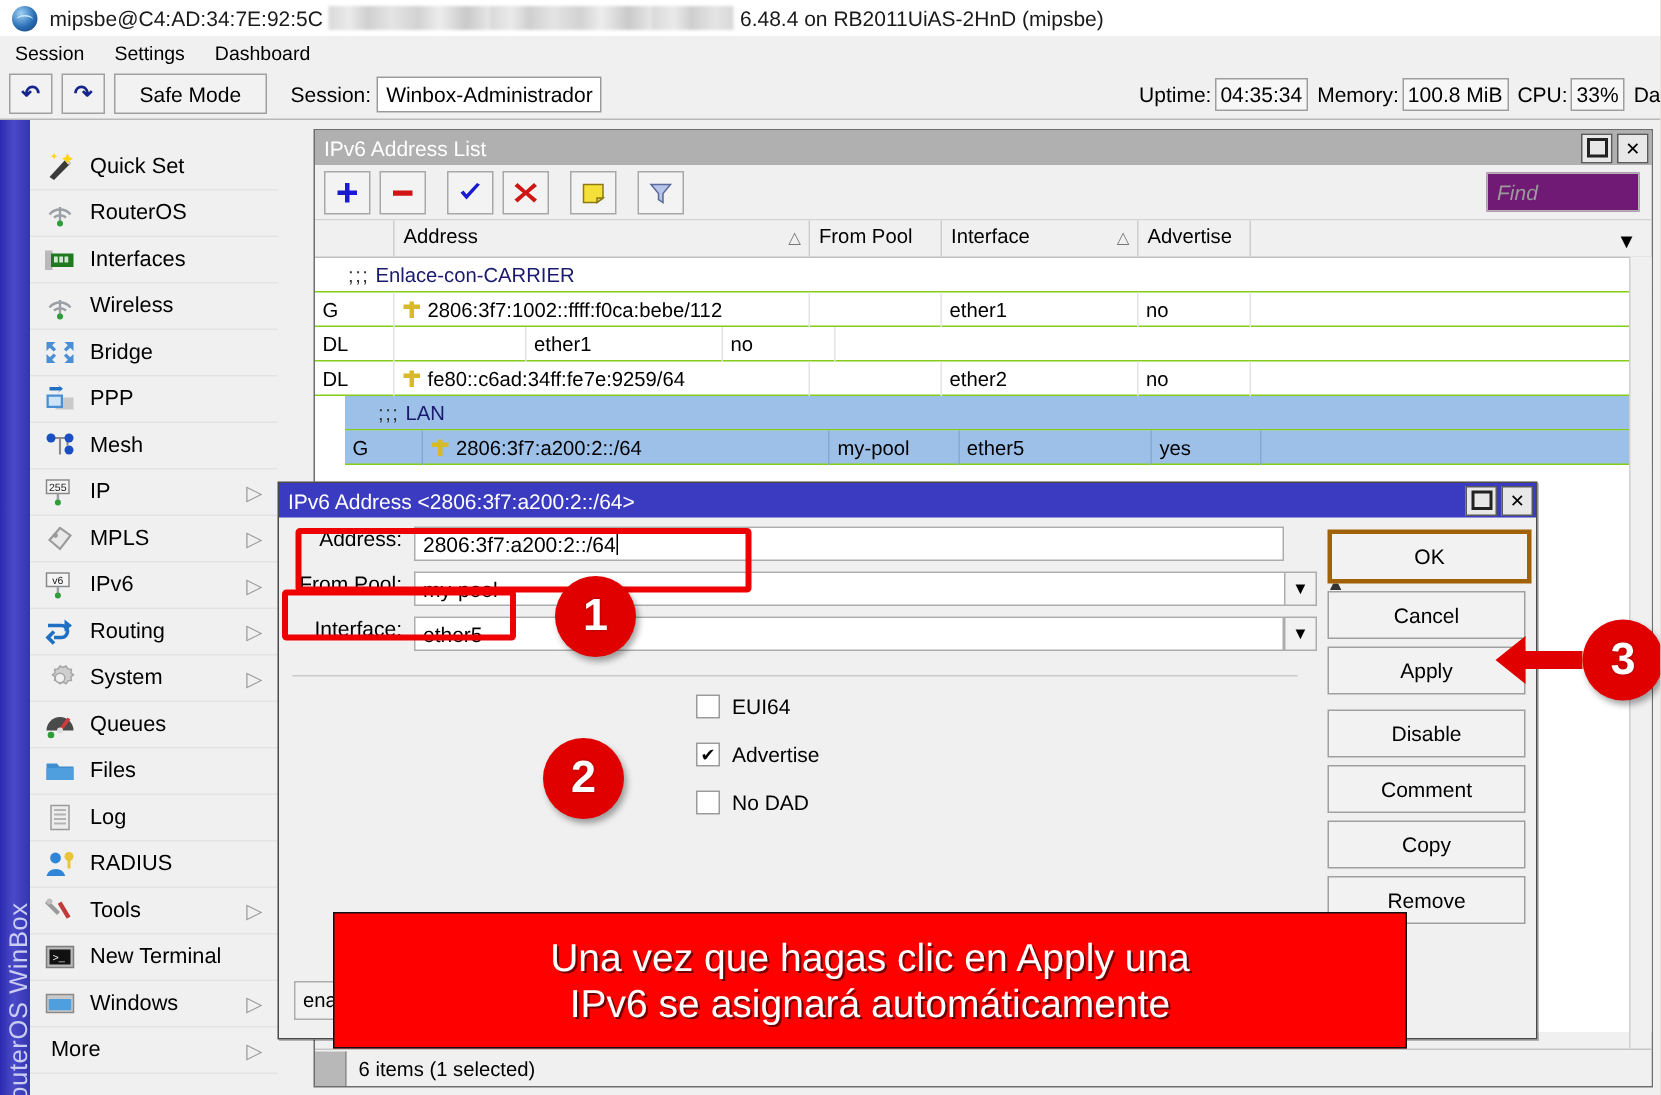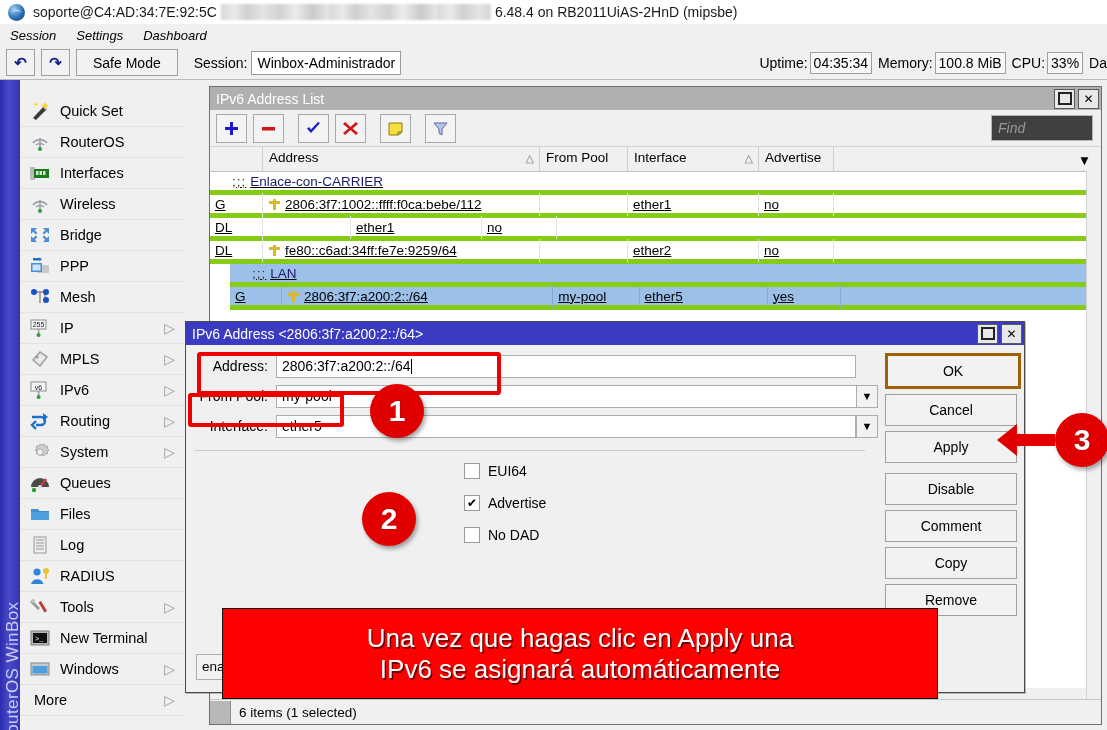--- a/index.html
+++ b/index.html
@@ -38,21 +38,21 @@
     filter: blur(1.2px);
     vertical-align: middle;
   }
 
   
   .menubar {
     position: absolute; left: 0; top: 24px; width: 1107px; height: 22px;
     background: #f0f0f0;
     display: flex; align-items: center; font-size: 13px;
   }
-  .menubar .mi { padding: 2px 10px; cursor: default; font-style: italic; }
+  .menubar .mi { padding: 2px 10px; cursor: default; }
 
   
   .toolbar {
     position: absolute; left: 0; top: 46px; width: 1107px; height: 33px;
     background: #f0f0f0;
     border-bottom: 1px solid #b9b9b9;
     display: flex; align-items: center;
   }
   .tbtn {
     height: 25px; min-width: 27px;
@@ -121,35 +121,35 @@
     height: 36px; background: #f0f0f0; display: flex; align-items: center;
     padding-left: 6px; border-bottom: 1px solid #d4d4d4;
   }
   .tb2 {
     width: 29px; height: 27px; border: 1px solid #a8a8a8; background: #f3f3f3;
     display: flex; align-items:center; justify-content:center; margin-right: 6px;
   }
   .tb2.gap { margin-left: 8px; }
   .findbox {
     margin-left: auto; margin-right: 8px; width: 94px; height: 24px;
-    border: 1px solid #b5b5b5; background: #404040;
+    border: 1px solid #b5b5b5; background: #701a75;
     color: #9a9a9a; font-style: italic; font-size: 14px;
     display: flex; align-items: center; padding-left: 6px;
   }
 
   .thead {
     height: 24px; display: flex; background: #f0f0f0;
     border-bottom: 1px solid #c0c0c0; font-size: 13.5px;
   }
   .th { border-right: 1px solid #cdcdcd; padding: 3px 0 0 6px; position: relative; box-sizing: border-box; height: 24px;}
   .th .sortmark { position: absolute; right: 5px; top: 5px; color: #777; font-size: 11px; }
   .th.drop { display:flex; align-items:center; justify-content:flex-end; padding-right:8px; }
 
   .rows { background: #ffffff; height: 516px; overflow: hidden; border-right: 0; }
-  .row { display: flex; height: 23px; align-items: center; border-bottom: 5px solid #84cc16; font-size: 13.5px; box-sizing: border-box; text-decoration: underline;}
+  .row { display: flex; height: 23px; align-items: center; border-bottom: 1px solid #84cc16; font-size: 13.5px; box-sizing: border-box;}
   .row.sel { background: #9cc0e8; margin-left: 20px; }
   .cmt { color: #1a1a6e; padding-left: 22px; }
   .cmt .dots { color: #333; letter-spacing: 1px; margin-right: 4px; }
   .cell { box-sizing: border-box; border-right: 1px solid #e4e4e4; height: 23px; display:flex; align-items:center; padding-left: 5px; overflow:hidden; white-space: nowrap;}
   .cell.noborder { border-right: none; }
   .pinico { width: 13px; margin-right: 4px; flex: none; }
 
   .statusbar {
     position: absolute; left: 0; bottom: 0; width: 891px; height: 24px;
     background: #f0f0f0; border-top: 1px solid #c6c6c6;
@@ -167,21 +167,21 @@
   .dlg {
     position: absolute; left: 185px; top: 321px; width: 838px; height: 370px;
     border: 1px solid #4a4a4a; background: #f0f0f0;
     box-shadow: 1px 1px 0 rgba(0,0,0,.25);
   }
   .dlg .dtitle {
     height: 23px; background: #3b3bc2; color: #fff; display: flex; align-items: center;
     padding-left: 6px; font-size: 14px;
   }
   .dbody { position: relative; height: 347px; }
-  .frow { display: flex; align-items: center; height: 30px; padding-left: 8px; }
+  .frow { display: flex; height: 30px; padding-left: 8px; }
   .flabel { width: 74px; text-align: right; padding-right: 8px; font-size: 14px; }
   .finput {
     height: 23px; border: 1px solid #adadad; background: #fff; display: flex; align-items: center;
     padding-left: 5px; font-size: 14px; box-sizing: border-box;
   }
   .finput.addr { width: 580px; }
   .caret { display:inline-block; width:1px; height: 15px; background:#000; margin-left: 1px; }
   .finput.pool { width: 580px; border-right: none; }
   .finput.iface { width: 580px; }
   .spin {
@@ -232,21 +232,21 @@
   }
   .arrow3 { position: absolute; pointer-events: none; }
 </style>
 </head>
 <body>
 
 <div id="root">
 
   <div class="winbar">
     <div class="globe"></div>
-    <span class="title-txt">soporte@C4:AD:34:7E:92:5C</span>
+    <span class="title-txt">mipsbe@C4:AD:34:7E:92:5C</span>
     <span class="blurbox"></span>
     <span class="title-txt">6.48.4 on RB2011UiAS-2HnD (mipsbe)</span>
   </div>
 
   <div class="menubar">
     <div class="mi">Session</div>
     <div class="mi">Settings</div>
     <div class="mi">Dashboard</div>
   </div>
 

